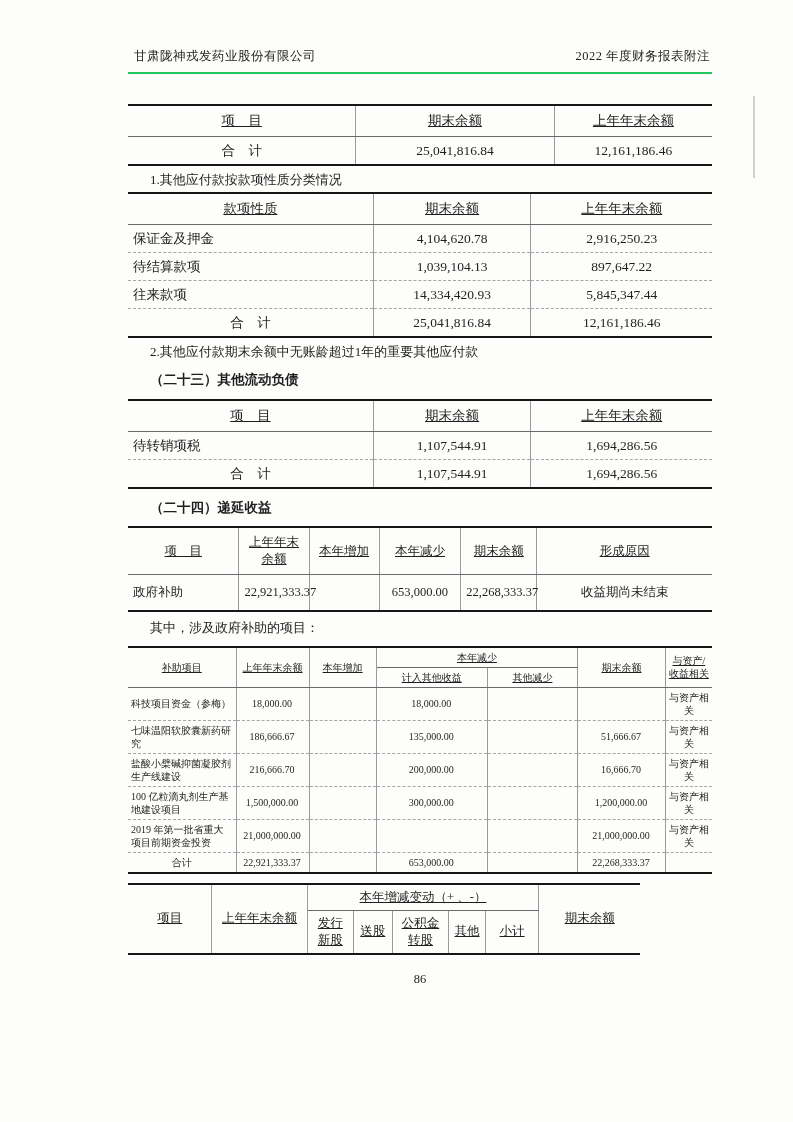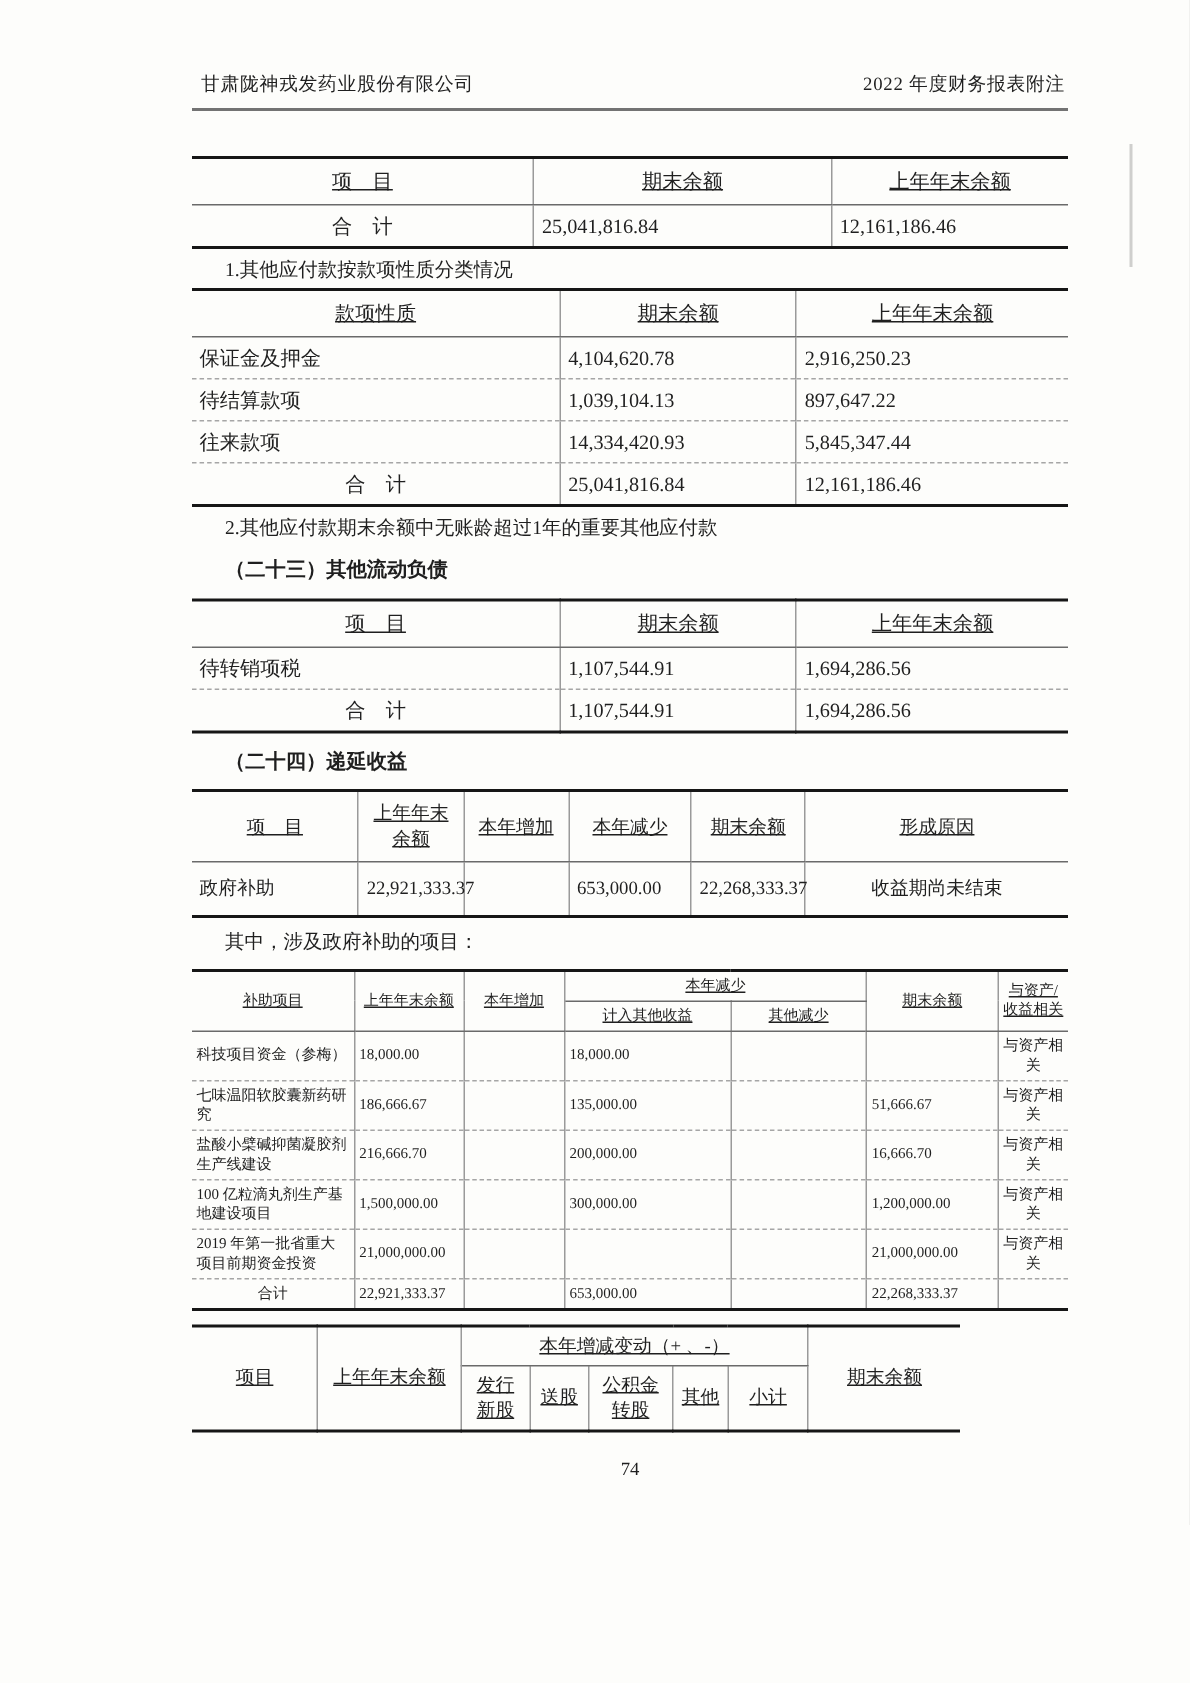--- a/index.html
+++ b/index.html
@@ -11,21 +11,21 @@
     font-family:"Liberation Serif","DejaVu Serif",serif;
     color:#1f1f1f;
     overflow:hidden;
   }
   .content{position:absolute;left:128px;top:48px;width:584px;}
   
   .doc-header{
     display:flex;justify-content:space-between;align-items:flex-end;
     font-size:12.5px;letter-spacing:.5px;
     padding:0 2px 7px 6px;
-    border-bottom:2px solid #737373;
+    border-bottom:2px solid #22c55e;
   }
   
   .note{font-size:13px;margin:4px 0 3px 22px;line-height:19px;}
   .heading{font-size:13.5px;font-weight:bold;margin:9px 0 0 22px;line-height:20px;}
   .subnote{font-size:13px;margin:6px 0 0 22px;line-height:19px;}
   
   table.fin{
     width:100%;
     border-collapse:collapse;
     table-layout:fixed;
@@ -40,21 +40,21 @@
     padding:6px 5px;
     text-decoration:underline;
   }
   table.fin td{
     border-left:1px solid #9a9a9a;border-right:1px solid #9a9a9a;
     border-top:1px dashed #a6a6a6;border-bottom:1px dashed #a6a6a6;
     padding:4.5px 5px;
   }
   .lbl{text-align:left;padding-left:7px;}
   .ctr{text-align:center;}
-  .num{text-align:left;padding-right:8px;font-variant-numeric:tabular-nums;}
+  .num{text-align:center;padding-right:8px;font-variant-numeric:tabular-nums;}
   
   table.small{font-size:10px;}
   table.small th{padding:3px 3px;line-height:13px;}
   table.small td{padding:3px 3px;line-height:13px;}
   table.small .num{padding-right:4px;}
   
   table.share{width:87.7%;font-size:12.5px;}
   table.share th{padding:4px 4px;line-height:17px;}
   .spacer-t1{height:30px;}
   .gap8{height:8px;} .gap9{height:9px;}
@@ -310,16 +310,16 @@
         <tr>
           <th>发行新股</th>
           <th>送股</th>
           <th>公积金转股</th>
           <th>其他</th>
           <th>小计</th>
         </tr>
       </thead>
     </table>
 
-    <div class="footer">74</div>
+    <div class="footer">86</div>
 
   </div>
 </div>
 
 </body></html>

